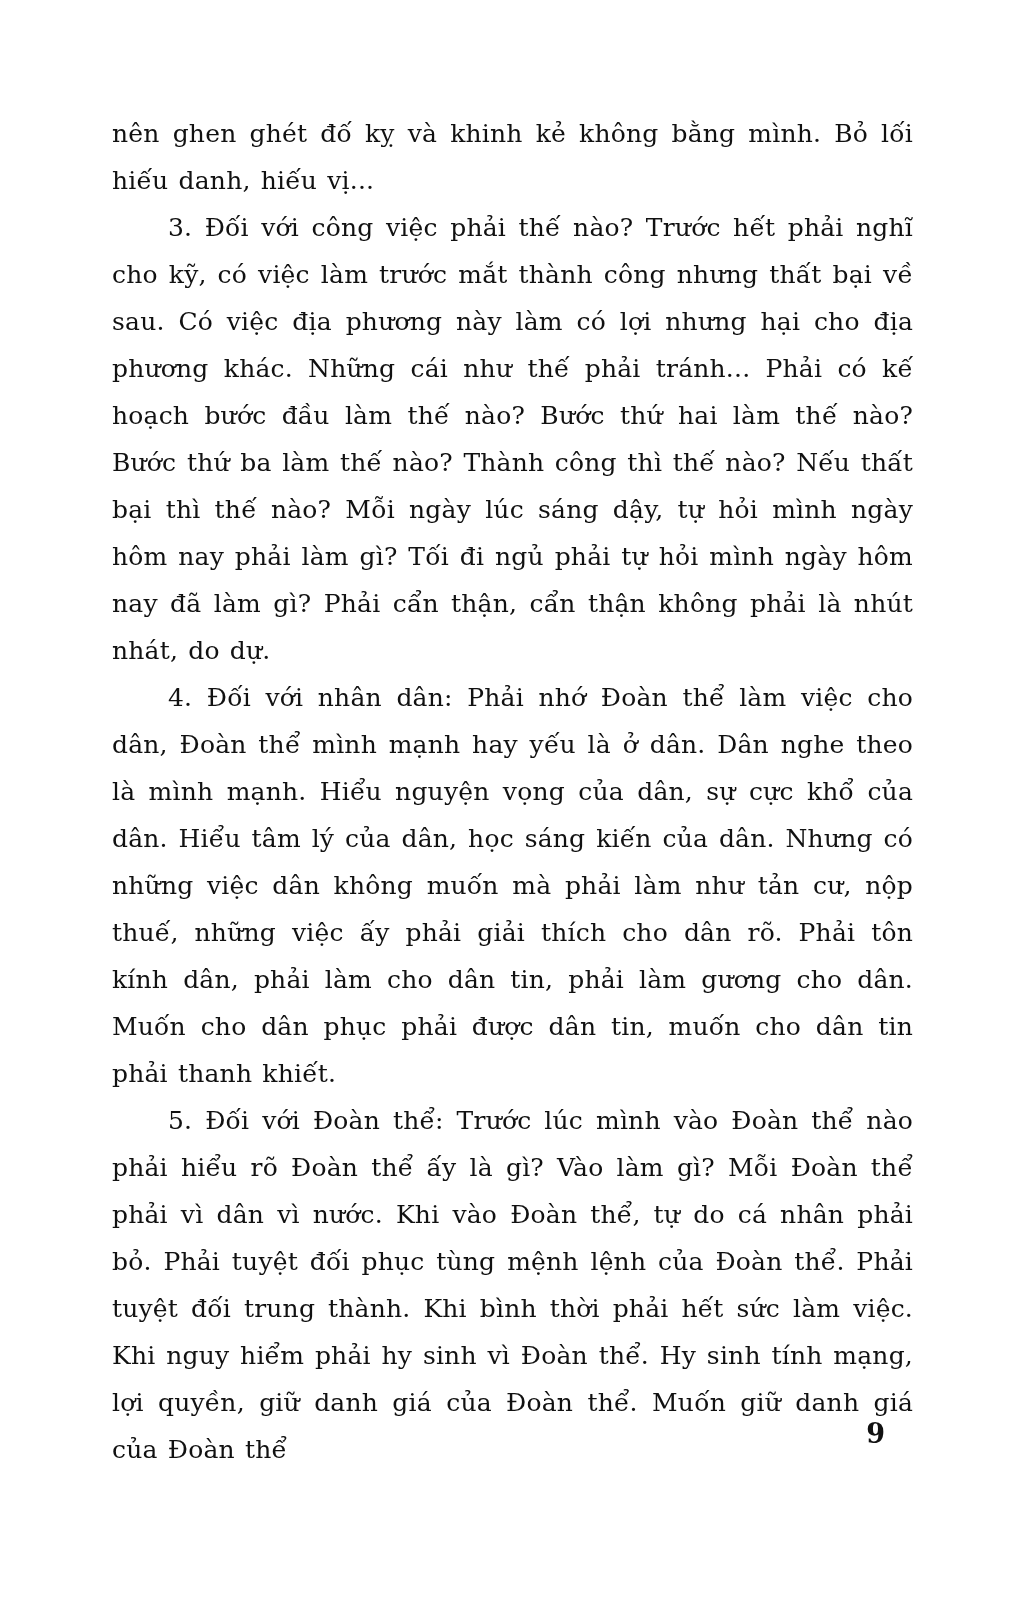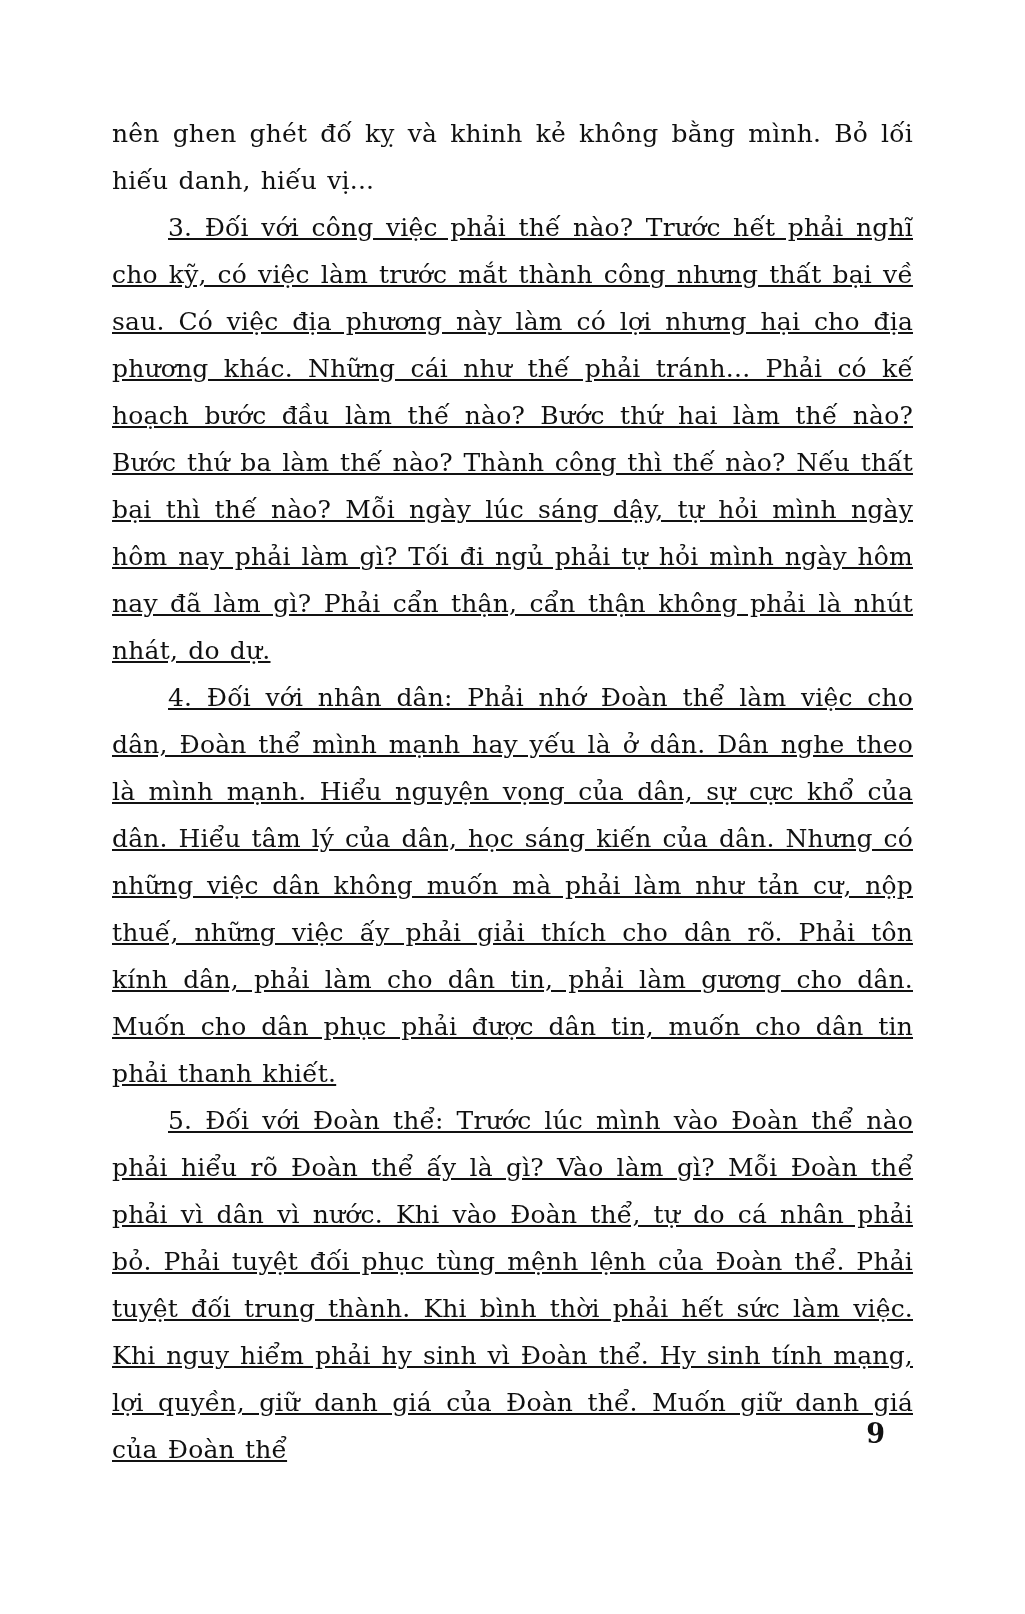--- a/index.html
+++ b/index.html
@@ -27,21 +27,20 @@
   .text-block p {
     margin: 0;
     font-size: 25px;
     line-height: 47px;
     text-align: justify;
     letter-spacing: 0.2px;
     word-spacing: 2px;
   }
   .text-block p.indent {
     text-indent: 56px;
-    text-decoration: underline;
   }
   .page-number {
     position: absolute;
     right: 140px;
     top: 1418px;
     font-size: 27px;
     font-weight: bold;
     color: #111111;
     font-family: "DejaVu Serif", "Liberation Serif", serif;
   }

